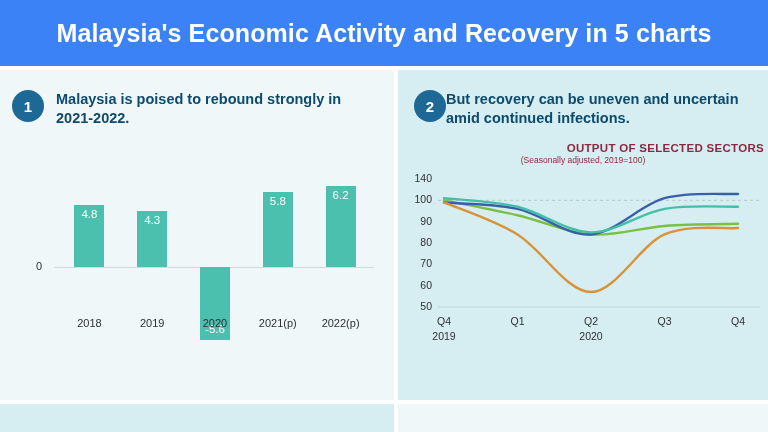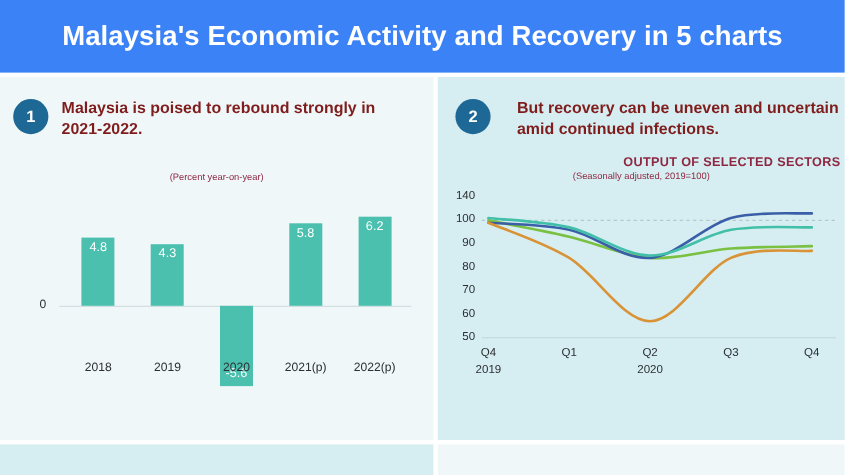--- a/index.html
+++ b/index.html
@@ -33,26 +33,26 @@
   
   .pnl-head { display:flex; align-items:flex-start; }
   .badge {
     flex:0 0 auto;
     width:32px; height:32px; border-radius:50%;
     background:#1e6896; color:#ffffff;
     font-size:15px; font-weight:bold;
     display:flex; align-items:center; justify-content:center;
   }
   .pnl-text {
-    color:#7f1d1d; font-size:14.5px; font-weight:bold; line-height:1.3;
+    color:#0c4a6e; font-size:14.5px; font-weight:bold; line-height:1.3;
   }
   .pl-head { position:absolute; left:12px; top:20px; width:370px; }
   .pl-head .pnl-text { margin-left:12px; margin-top:0px; }
   .pr-head { position:absolute; left:16px; top:20px; width:350px; }
-  .pr-head .pnl-text { margin-left:24px; margin-top:0px; }
+  .pr-head .pnl-text { margin-left:0; margin-top:0px; }
 
   
   .chart-title {
     text-align:right; color:#8e2742;
     font-size:11.5px; font-weight:bold; letter-spacing:.3px;
   }
   .chart-sub {
     text-align:center; color:#8e2742;
     font-size:8.5px; margin-top:1px;
   }
@@ -107,21 +107,20 @@
   </div>
 
   <div class="panel panel-left">
 
     <div class="pnl-head pl-head">
       <div class="badge">1</div>
       <div class="pnl-text">Malaysia is poised to rebound strongly in 2021-2022.</div>
     </div>
 
     <div class="bar-wrap">
-      <div class="chart-sub">(Percent year-on-year)</div>
       <div class="bar-area" id="bar-area">
           <div class="zero-line" style="top: 112px;"></div>
           <div class="zero-label" style="left: 22px; top: 105px;">0</div>
           <div class="bar" style="background: rgb(75, 192, 174); left: 60.4px; width: 30px; height: 62.4px; top: 49.6px;"></div>
           <div class="bar-val" style="left: 58.4px; top: 52.6px;">4.8</div>
           <div class="cat-label" style="width: 76.8px; left: 37px; top: 162px;">2018</div>
           <div class="bar" style="background: rgb(75, 192, 174); left: 123.2px; width: 30px; height: 55.9px; top: 56.1px;"></div>
           <div class="bar-val" style="left: 121.2px; top: 59.1px;">4.3</div>
           <div class="cat-label" style="width: 76.8px; left: 99.8px; top: 162px;">2019</div>
           <div class="bar" style="background: rgb(75, 192, 174); left: 186px; width: 30px; height: 72.8px; top: 112px;"></div>

